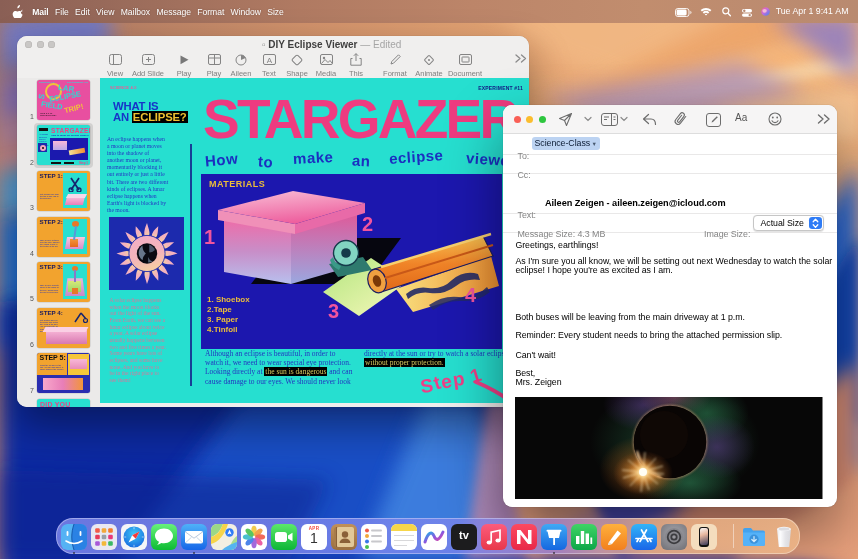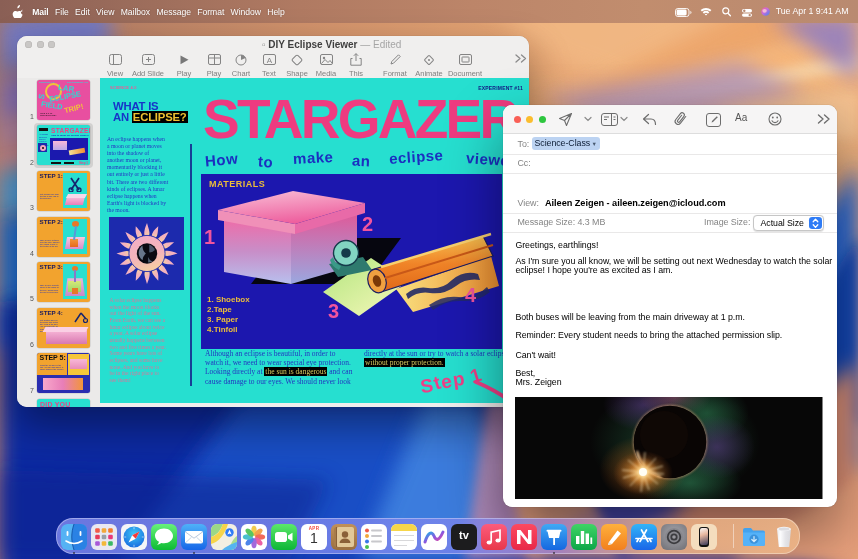--- a/index.html
+++ b/index.html
@@ -23,21 +23,21 @@
 #kncanvas{position:absolute;left:83px;top:42px;width:429px;height:325px;background:#26dfd0;overflow:hidden;}
 
 .serifblue{font-family:"Liberation Serif",serif;color:#2636c4;}
 #matbox{position:absolute;left:101px;top:96px;width:301px;height:175px;background:#1c17ae;}
 
 #mail{position:absolute;left:503px;top:105px;width:334px;height:402px;background:#fff;border-radius:9px;
  box-shadow:0 25px 60px rgba(0,0,0,.45),0 0 1px rgba(0,0,0,.35);overflow:hidden;}
 #mailbar{position:absolute;left:0;top:0;width:334px;height:28px;background:#f6f5f5;border-bottom:1px solid #ddd;}
 #mail .tl{position:absolute;width:7px;height:7px;border-radius:50%;top:10.5px;}
 .mrow{position:absolute;left:0;width:334px;height:20px;border-bottom:1px solid #e9e8e8;font-size:8.9px;color:#111;letter-spacing:-0.05px;}
-.mlab{color:#848484;}
+.mlab{color:#848484;margin-top:12px;}
 .mbody{position:absolute;left:12.4px;font-size:8.8px;line-height:8.9px;color:#000;letter-spacing:-0.03px;white-space:nowrap;}
 
 #dock{position:absolute;left:56px;top:518px;width:744px;height:36px;border-radius:17px;
  background:linear-gradient(90deg,rgba(124,134,236,.85) 0%,rgba(120,132,236,.82) 54%,rgba(165,132,205,.8) 67%,rgba(233,175,132,.85) 80%,rgba(238,182,136,.88) 100%);
  box-shadow:inset 0 0 0 1px rgba(255,255,255,.35);}
 .dicon{position:absolute;top:523.5px;width:26px;height:26px;border-radius:6px;overflow:hidden;}
 .ddot{position:absolute;top:551.5px;width:2.5px;height:2.5px;border-radius:50%;background:#222;opacity:.75;}
 </style></head>
 <body>
 <svg id="wall" width="858" height="559" viewBox="0 0 858 559">
@@ -89,21 +89,21 @@
         <path d="M9.06 4.34c-.05.03-1.5.86-1.5 2.58 0 1.99 1.68 2.7 1.73 2.71-.01.04-.27.97-.89 1.92-.55.83-1.13 1.67-2.01 1.67s-1.11-.53-2.13-.53c-1 0-1.35.55-2.16.55s-1.37-.77-2.02-1.72C-.67 10.41-1.05 8.71-.05 7.1c.5-.8 1.39-1.3 2.36-1.32.74-.02 1.44.52 1.89.52.44 0 1.29-.64 2.18-.55.34.01 1.59.14 2.38 1.27Zm-3.05-2.32c.4-.5.69-1.18.69-1.87 0-.1-.01-.19-.03-.27-.66.03-1.44.45-1.91 1.01-.37.43-.72 1.12-.72 1.82 0 .1.02.21.03.24.04.01.11.02.18.02.59 0 1.33-.4 1.76-.95Z" transform="translate(1.3,0.2)" fill="#fff"></path>
       </svg></span>
  <span class="mi" style="font-weight:bold">Mail</span>
  <span class="mi">File</span>
     <span class="mi">Edit</span>
     <span class="mi">View</span>
  <span class="mi">Mailbox</span>
     <span class="mi">Message</span>
     <span class="mi">Format</span>
  <span class="mi">Window</span>
-    <span class="mi">Help</span>
+    <span class="mi">Size</span>
  <span style="position:absolute;right:166px;top:7.5px"><svg width="17" height="9" viewBox="0 0 17 9">
         <rect x="0.5" y="0.5" width="13.5" height="8" rx="2.4" fill="none" stroke="#fff" stroke-opacity="0.9"></rect>
         <rect x="1.6" y="1.6" width="10" height="5.8" rx="1.4" fill="#fff"></rect>
         <path d="M15.3 2.8 v3.4 a1.8 1.8 0 0 0 0 -3.4z" fill="#fff" opacity="0.8"></path>
       </svg></span>
  <span style="position:absolute;right:146px;top:7px"><svg width="12" height="9" viewBox="0 0 12 9">
         <path d="M0.6 3.1a8 8 0 0 1 10.8 0l-1.3 1.4a6.1 6.1 0 0 0-8.2 0zM2.7 5.3a5 5 0 0 1 6.6 0L8 6.7a3 3 0 0 0-4 0zM6 8.6 4.7 7.3a1.9 1.9 0 0 1 2.6 0z" fill="#fff"></path>
       </svg></span>
  <span style="position:absolute;right:127px;top:6.5px"><svg width="9" height="10" viewBox="0 0 9 10">
         <circle cx="3.8" cy="3.8" r="3" fill="none" stroke="#fff" stroke-width="1.2"></circle>
@@ -152,21 +152,21 @@
           <path d="M1.5 1.5 L9.5 5.8 L1.5 10.2 Z" fill="#787878"></path>
         </svg><div class="lab">Play</div></div>
   <div class="kni" style="left:176px"><svg width="13" height="12" viewBox="0 0 13 12">
           <rect x="0.5" y="0.5" width="12" height="10" rx="1.5" fill="none" stroke="#848484"></rect>
           <line x1="0.5" y1="4" x2="12.5" y2="4" stroke="#848484"></line>
           <line x1="6.5" y1="0.5" x2="6.5" y2="10.5" stroke="#848484"></line>
         </svg><div class="lab">Play</div></div>
   <div class="kni" style="left:203px"><svg width="12" height="12" viewBox="0 0 12 12">
           <circle cx="6" cy="6" r="5" fill="none" stroke="#848484"></circle>
           <path d="M6 6 L6 1 A5 5 0 0 1 10.5 4 Z" fill="#848484"></path>
-        </svg><div class="lab">Chart</div></div>
+        </svg><div class="lab">Aileen</div></div>
   <div class="kni" style="left:231px"><svg width="13" height="12" viewBox="0 0 13 12">
           <rect x="0.5" y="0.5" width="12" height="10" rx="1.5" fill="none" stroke="#848484"></rect>
           <text x="6.5" y="8.5" font-size="8" fill="#848484" text-anchor="middle" font-family="Liberation Sans">A</text>
         </svg><div class="lab">Text</div></div>
   <div class="kni" style="left:259px"><svg width="12" height="12" viewBox="0 0 12 12">
           <rect x="2.2" y="2.2" width="7.6" height="7.6" rx="1.5" transform="rotate(45 6 6)" fill="none" stroke="#848484"></rect>
         </svg><div class="lab">Shape</div></div>
   <div class="kni" style="left:288px"><svg width="13" height="12" viewBox="0 0 13 12">
           <rect x="0.5" y="0.5" width="12" height="10" rx="1.5" fill="none" stroke="#848484"></rect>
           <circle cx="4" cy="4" r="1.2" fill="#848484"></circle>
@@ -455,21 +455,21 @@
       </svg>
  </div>
  <div class="mrow" style="top:28.5px">
       <span class="mlab" style="position:absolute;left:14.5px;top:5px">To:</span>
    <span style="position:absolute;left:28.5px;top:3.5px;background:#bcd3f2;border-radius:3px;height:13px;line-height:13px;padding:0 3px;font-size:8.8px;color:#0b1b33">Science-Class<span style="font-size:5.5px;color:#47586e"> ▼</span></span>
     </div>
  <div class="mrow" style="top:48.2px">
       <span class="mlab" style="position:absolute;left:14.5px;top:5px">Cc:</span>
     </div>
  <div class="mrow" style="top:87.7px">
-      <span class="mlab" style="position:absolute;left:14.5px;top:5px">View:</span>
+      <span class="mlab" style="position:absolute;left:14.5px;top:5px">Text:</span>
    <span style="position:absolute;left:42px;top:5px;color:#000;font-weight:bold;font-size:9.2px">Aileen Zeigen - aileen.zeigen@icloud.com</span>
     </div>
  <div class="mrow" style="top:107.4px;height:19.7px">
       <span class="mlab" style="position:absolute;left:14.5px;top:5px">Message Size: 4.3 MB</span>
    <span class="mlab" style="position:absolute;left:201px;top:5px">Image Size:</span>
    <span style="position:absolute;left:249.5px;top:2.8px;width:69px;height:13.5px;background:#fff;border:0.5px solid #c6c6c6;border-radius:4px;box-shadow:0 0.5px 1px rgba(0,0,0,.12)">
      <span style="position:absolute;left:7px;top:1.5px;font-size:8.8px;color:#000">Actual Size</span>
      <span style="position:absolute;right:0.5px;top:0.5px;width:13px;height:12.5px;background:#2f7cf6;border-radius:3.2px">
        <svg width="13" height="12.5" viewBox="0 0 13 12.5">
             <path d="M4.2 4.8 L6.5 2.2 L8.8 4.8 M4.2 7.8 L6.5 10.4 L8.8 7.8" fill="none" stroke="#fff" stroke-width="1.3" stroke-linecap="round" stroke-linejoin="round"></path>

